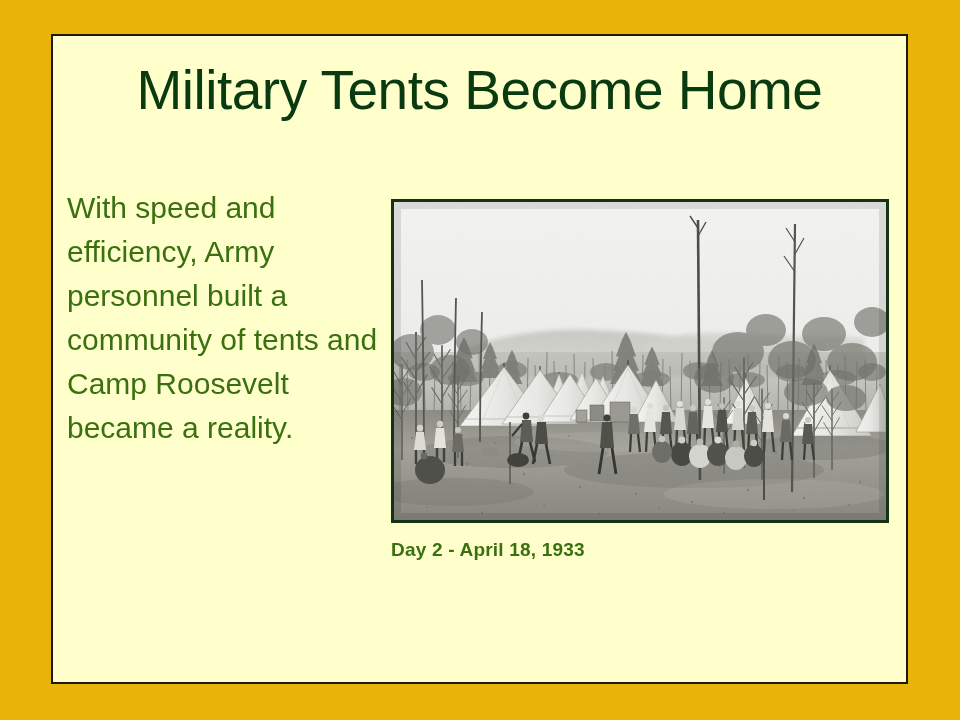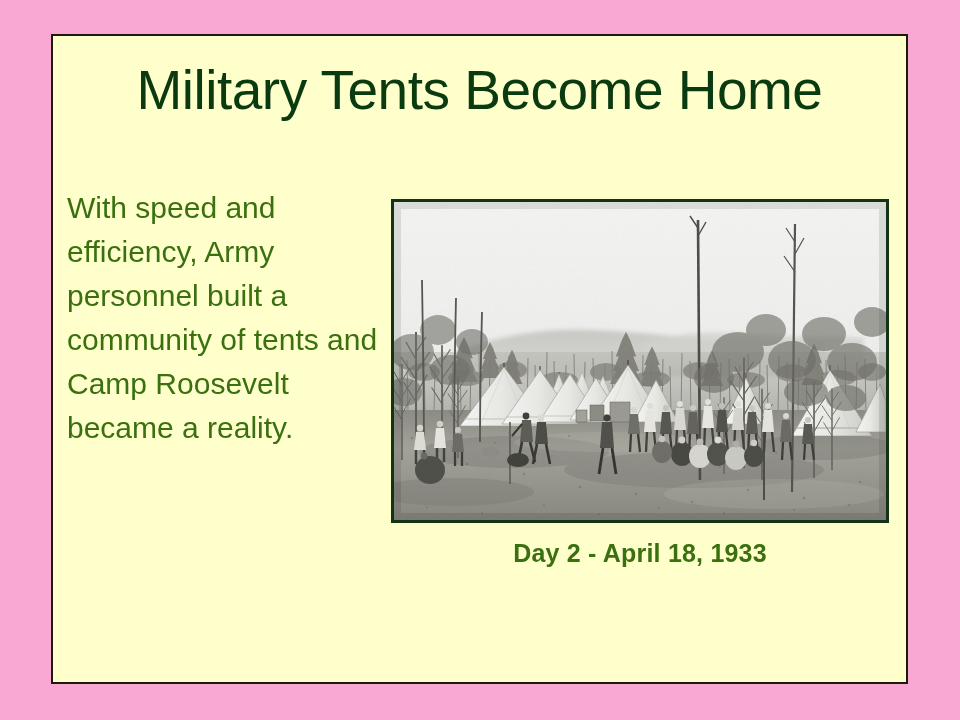--- a/index.html
+++ b/index.html
@@ -11,21 +11,21 @@
     width: 960px;
     height: 720px;
     overflow: hidden;
     font-family: "Liberation Sans", sans-serif;
   }
 
   #slide-canvas {
     position: relative;
     width: 960px;
     height: 720px;
-    background: #f9a8d4;
+    background: #eab308;
   }
 
   
   #slide {
     position: absolute;
     left: 51px;
     top: 34px;
     width: 857px;
     height: 650px;
     background: #ffffcc;
@@ -83,24 +83,23 @@
 
   #photo-frame svg {
     display: block;
     width: 100%;
     height: 100%;
   }
 
   #photo-caption {
     margin-top: 16px;
     width: 498px;
-    text-align: center;
     color: #3a7010;
     font-family: "Liberation Sans", sans-serif;
-    font-size: 25px;
+    font-size: 19px;
     font-weight: 700;
     letter-spacing: 0.2px;
   }
 </style>
 </head>
 <body>
 
 <div id="slide-canvas">
 
   <div id="slide">

